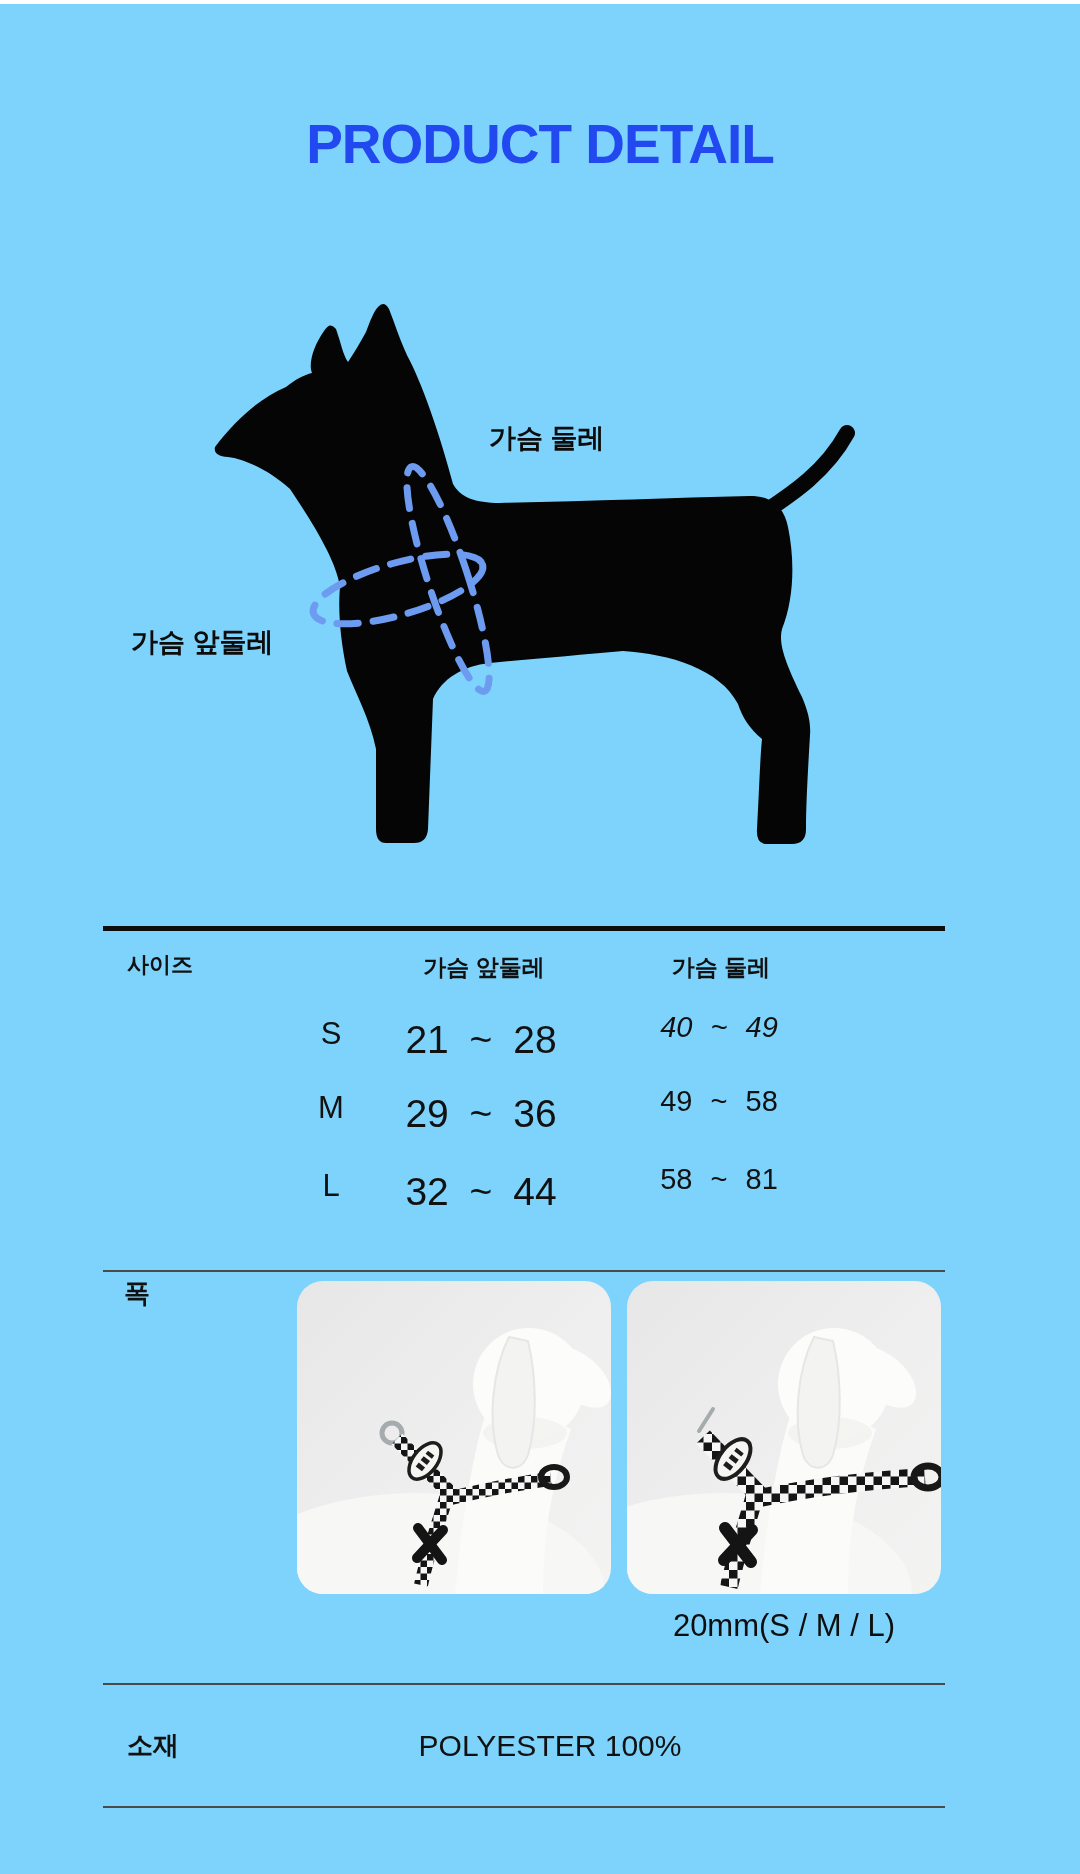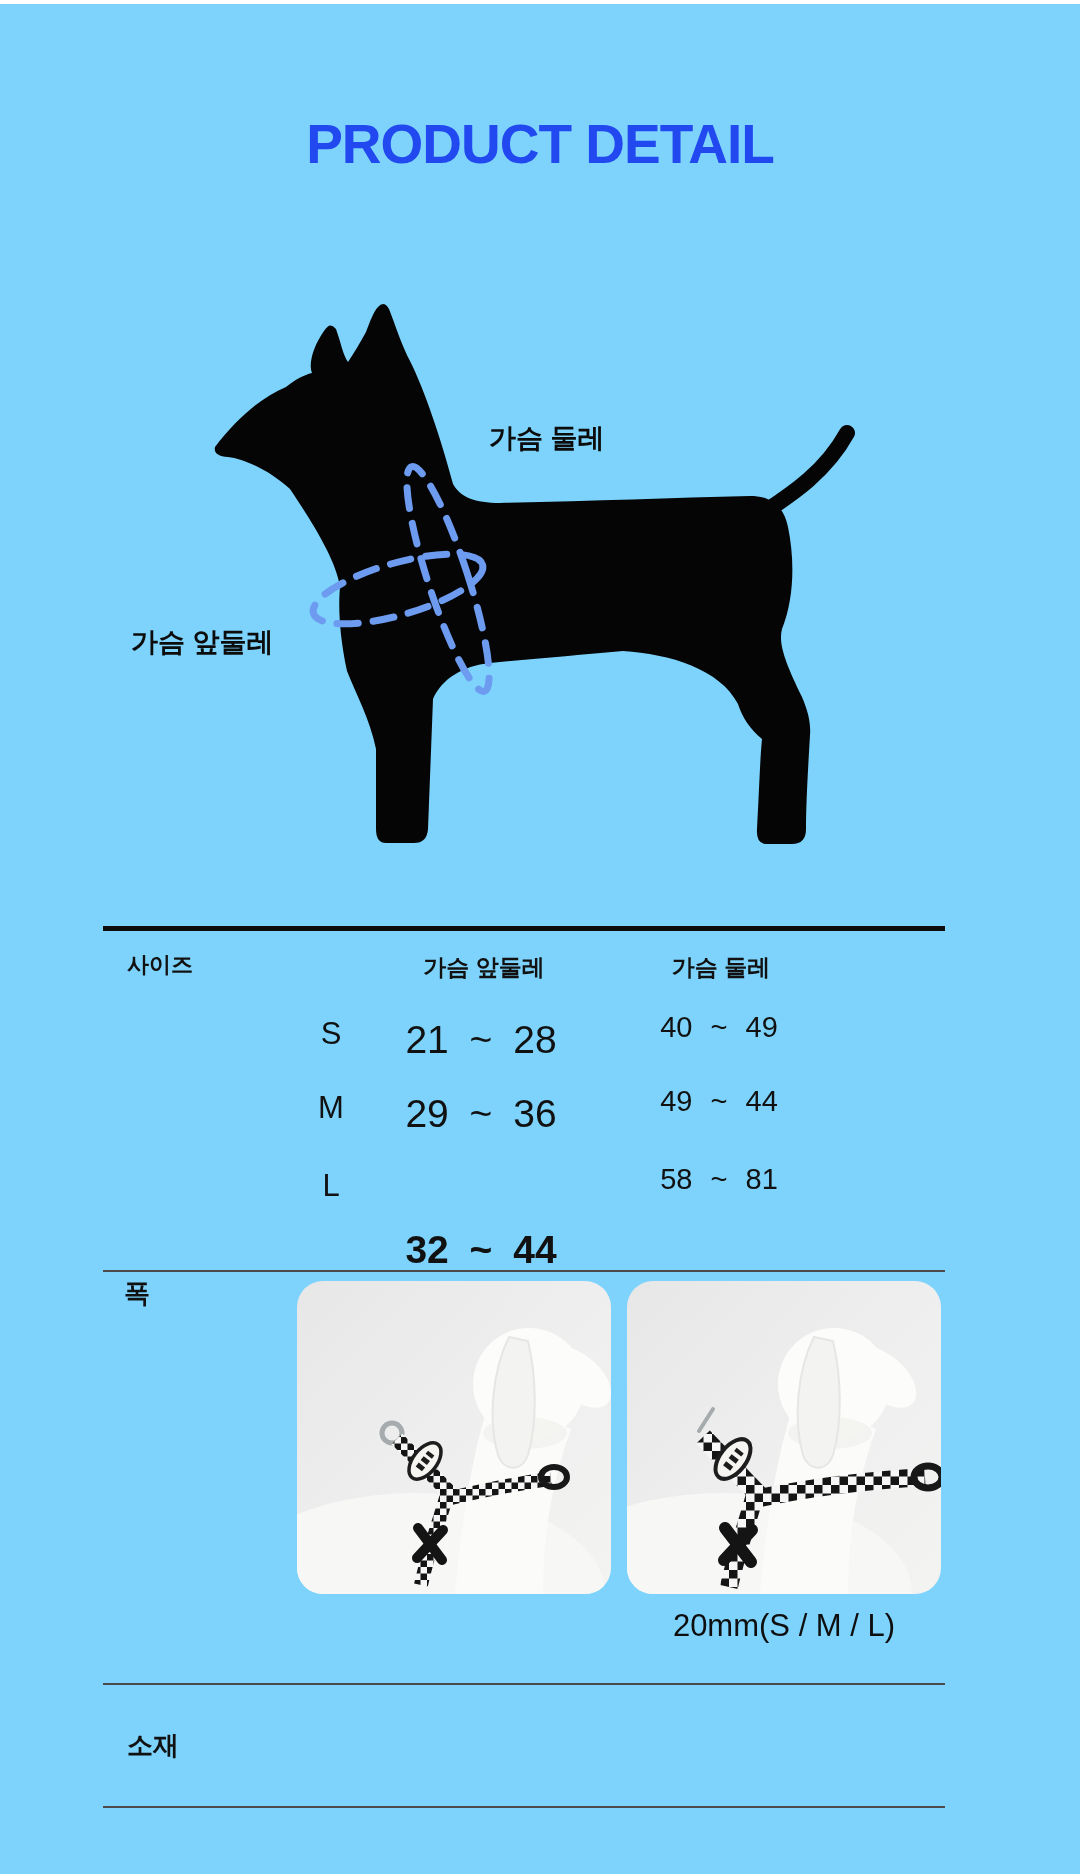--- a/index.html
+++ b/index.html
@@ -87,32 +87,32 @@
 
   <div class="abs thickline" style="top:922px;"></div>
 
   <div class="abs th-size">사이즈</div>
   <div class="abs th-col th-front">가슴 앞둘레</div>
   <div class="abs th-col th-chest">가슴 둘레</div>
 
   <div>
     <div class="abs row-cell cell-size" style="top:1012px;">S</div>
     <div class="abs row-cell cell-front" style="top:1014px;">21 ~ 28</div>
-    <div class="abs row-cell cell-chest" style="top:1014px;">40 ~ 49</div>
+    <div class="abs row-cell cell-chest" style="top:1014px;font-style:italic;">40 ~ 49</div>
   </div>
 
   <div>
     <div class="abs row-cell cell-size" style="top:1086px;">M</div>
     <div class="abs row-cell cell-front" style="top:1088px;">29 ~ 36</div>
-    <div class="abs row-cell cell-chest" style="top:1088px;">49 ~ 44</div>
+    <div class="abs row-cell cell-chest" style="top:1088px;">49 ~ 58</div>
   </div>
 
   <div>
     <div class="abs row-cell cell-size" style="top:1164px;">L</div>
-    <div class="abs row-cell cell-front" style="top:1224px;font-weight:bold;">32 ~ 44</div>
+    <div class="abs row-cell cell-front" style="top:1166px;">32 ~ 44</div>
     <div class="abs row-cell cell-chest" style="top:1166px;">58 ~ 81</div>
   </div>
 
   <div class="abs thinline" style="top:1266px;"></div>
 
   <div class="abs sec-label" style="left:124px;top:1272px;">폭</div>
 
   <div class="abs photo" style="left:297px;">
     <svg width="314" height="313" viewBox="0 0 314 313" aria-hidden="true">
       <defs>
@@ -200,15 +200,16 @@
         </g>
         <ellipse cx="301" cy="196" rx="14" ry="11" fill="none" stroke="#181818" stroke-width="7"></ellipse>
       </g>
     </svg>
   </div>
 
   <div class="abs caption" style="left:584px;">20mm(S / M / L)</div>
 
   <div class="abs thinline" style="top:1679px;"></div>
   <div class="abs sec-label material-label">소재</div>
+  <div class="abs material-value">POLYESTER 100%</div>
   <div class="abs thinline" style="top:1802px;"></div>
 
 </div>
 
 </body></html>

